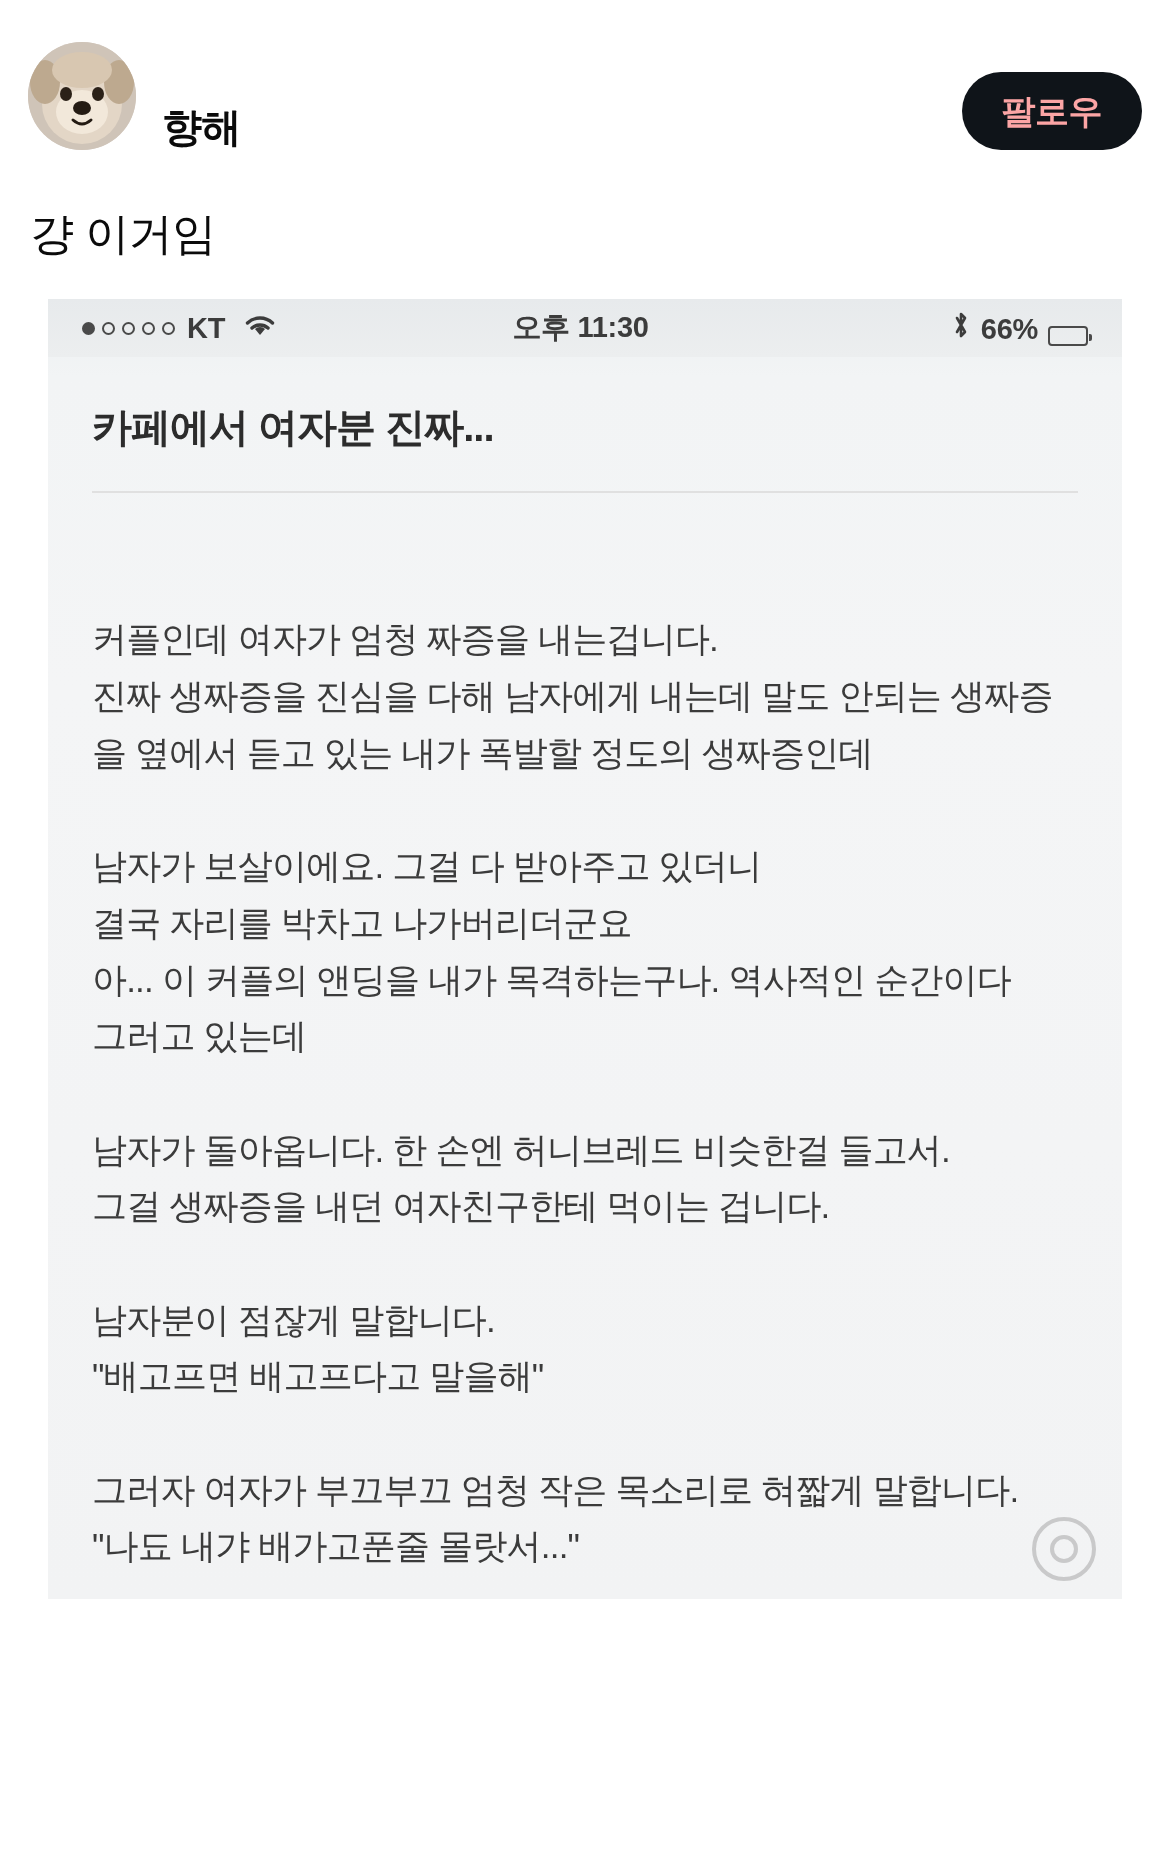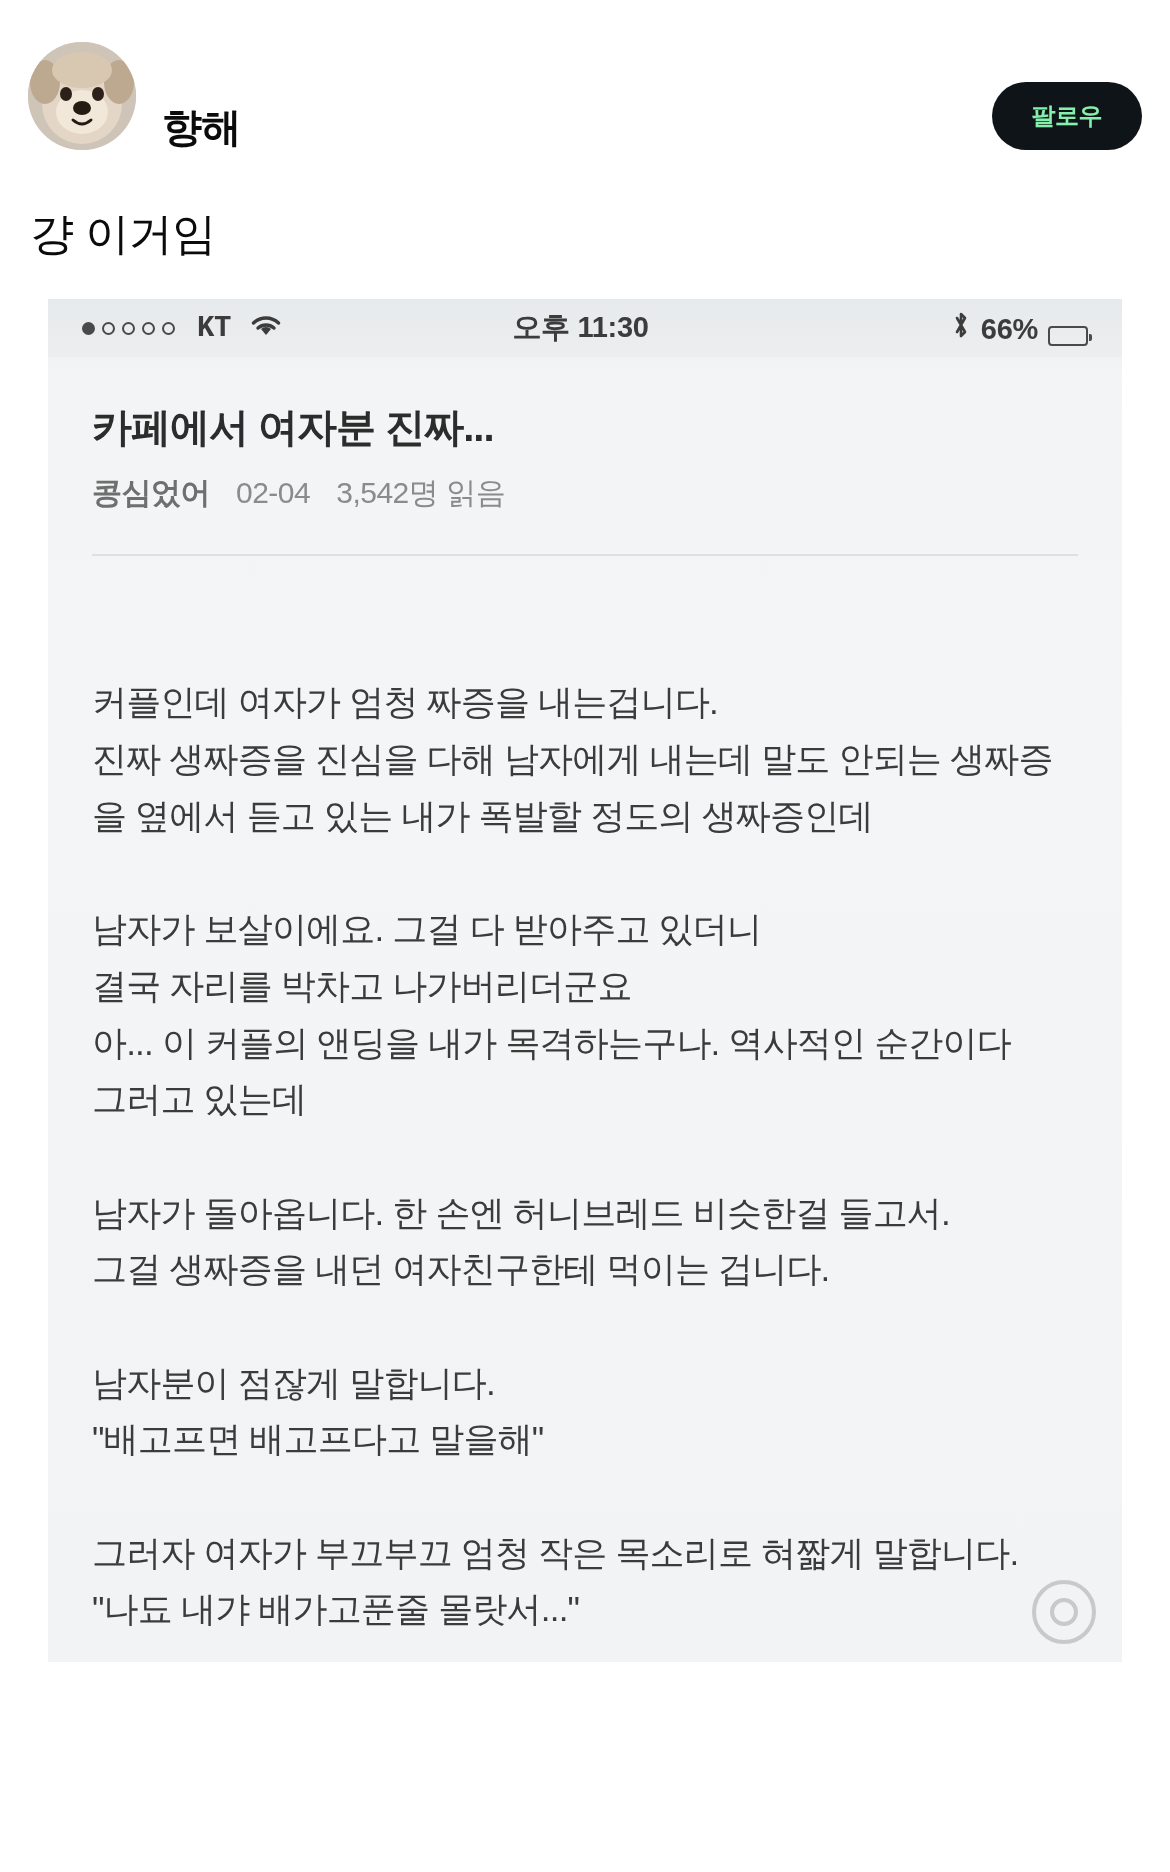--- a/index.html
+++ b/index.html
@@ -51,24 +51,24 @@
   .handle {
     font-size: 40px;
     color: #6b7785;
     letter-spacing: -0.5px;
     margin-top: 4px;
   }
 
   .follow-btn {
     margin-left: auto;
     background: #0f1419;
-    color: #86efac;
+    color: #fca5a5;
     border: none;
     border-radius: 999px;
-    font-size: 24px;
+    font-size: 34px;
     font-weight: bold;
     padding: 22px 40px;
     line-height: 1;
     font-family: "Liberation Sans", sans-serif;
     cursor: pointer;
     letter-spacing: -0.5px;
   }
 
   
   .tweet-text {
@@ -103,21 +103,21 @@
     letter-spacing: -0.3px;
   }
   .sb-left { display: flex; align-items: center; gap: 10px; }
   .dots { display: flex; align-items: center; gap: 7px; }
   .dot {
     width: 13px; height: 13px; border-radius: 50%;
     border: 2px solid #4a4a4a; box-sizing: border-box;
     background: transparent;
   }
   .dot.filled { background: #4a4a4a; }
-  .carrier { margin-left: 12px; font-family: Liberation Mono, monospace; }
+  .carrier { margin-left: 2px; }
   .wifi { margin-left: 8px; display:inline-block; }
   .sb-center {
     position: absolute;
     left: 0; right: 9px;
     text-align: center;
     pointer-events: none;
     font-size: 29px;
     font-weight: bold;
     color: #3c3c3c;
   }
@@ -266,25 +266,20 @@
       </span>
       <span>66%</span>
       <span class="battery">
         <span class="battery-fill"></span>
       </span>
     </div>
   </div>
 
   <div class="article">
     <div class="article-title">카페에서 여자분 진짜...</div>
-    <div class="article-meta">
-      <span class="author">콩심었어</span>
-      <span>02-04</span>
-      <span>3,542명 읽음</span>
-    </div>
     <div class="divider"></div>
   </div>
 
   <div class="body-text">커플인데 여자가 엄청 짜증을 내는겁니다.
 진짜 생짜증을 진심을 다해 남자에게 내는데 말도 안되는 생짜증을 옆에서 듣고 있는 내가 폭발할 정도의 생짜증인데
 
 남자가 보살이에요. 그걸 다 받아주고 있더니
 결국 자리를 박차고 나가버리더군요
 아... 이 커플의 앤딩을 내가 목격하는구나. 역사적인 순간이다
 그러고 있는데

